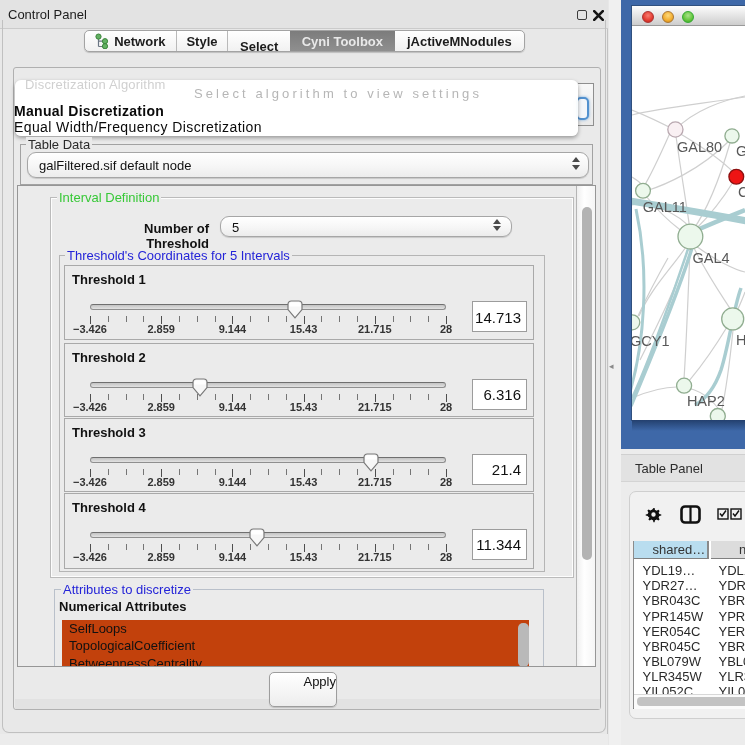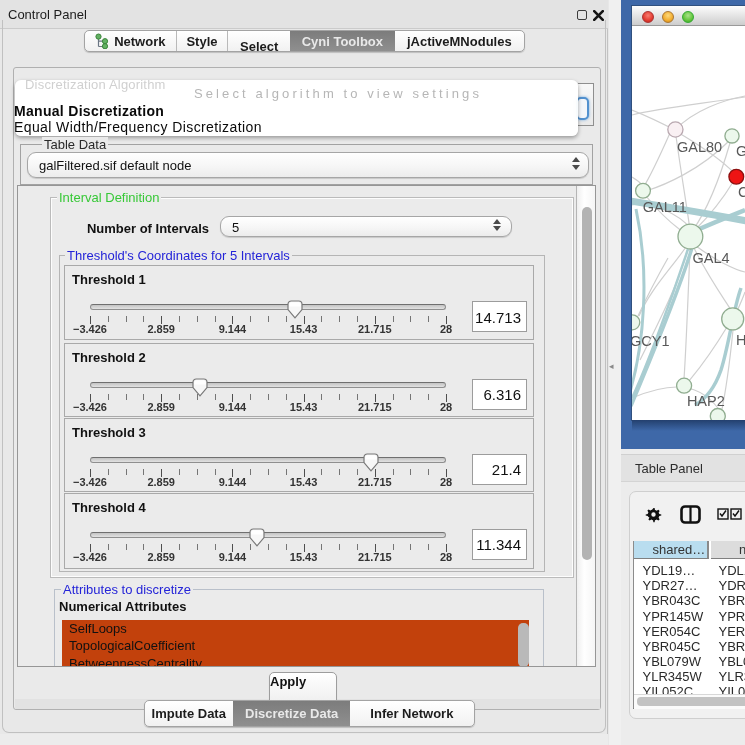--- a/index.html
+++ b/index.html
@@ -76,21 +76,21 @@
 
 
 #alist { left:44px; top:434px; width:467px; height:48px; background:#c2410c; overflow:hidden; }
 #alist div { font-size:13px; color:#111; margin-left:7px; line-height:17.3px; }
 #lthumb { left:500px; top:437px; width:10.5px; height:44px; background:#b9b9b9; border-radius:5px; }
 
 
 #apply { left:269px; top:672px; width:68px; height:35px; border:1px solid #9d9d9d;
   border-radius:5px; background:linear-gradient(#ffffff,#ededed);
   box-shadow:0 1px 1px rgba(0,0,0,0.15);
-  font-size:13px; font-weight:700; color:#111; text-align:left; line-height:17px; }
+  font-size:13px; font-weight:400; color:#111; text-align:right; line-height:17px; }
 
 
 #popup { left:15px; top:80px; width:563px; height:56px; background:rgba(255,255,255,0.96);
   border-radius:6px; box-shadow:0 2px 4px rgba(0,0,0,0.35); }
 #fadet { left:25px; top:77px; font-size:13px; color:#d0d0d0; letter-spacing:0.2px; }
 #selalg { left:194px; top:86px; font-size:13px; font-weight:500; color:#b6b6b6; letter-spacing:3.1px; }
 #pi1 { left:14px; top:103px; font-size:14px; font-weight:bold; color:#0a0a0a; letter-spacing:0.3px; }
 #pi2 { left:14px; top:119px; font-size:14px; color:#0a0a0a; letter-spacing:0.4px; }
 
 
@@ -163,37 +163,37 @@
       border:2.5px solid #5291cf; border-radius:5px; background:#f3f6fa;
       box-shadow:0 0 3px #74a9dc;"></div>
 
     <div id="popup" class="abs"></div>
     <div id="fadet" class="abs">Discretization Algorithm</div>
     <div id="selalg" class="abs">Select algorithm to view settings</div>
     <div id="pi1" class="abs">Manual Discretization</div>
     <div id="pi2" class="abs">Equal Width/Frequency Discretization</div>
 
     <div class="group" style="left:20px; top:144px; width:573px; height:41px; border-color:#a2a2a2;"></div>
-    <div class="gtitle" style="left:26px; top:137px; color:#2a2a2a;margin-left:16px;">Table Data</div>
+    <div class="gtitle" style="left:26px; top:137px; color:#2a2a2a;">Table Data</div>
     <div class="combo" style="left:27px; top:152px; width:562px; height:26px;">
       <span class="v">galFiltered.sif default node</span>
       <div class="arrows" style="right:7px; top:4px;">
           <div class="up"></div>
           <div class="dn"></div>
         </div>
     </div>
 
     <div id="spane" class="abs">
       <div style="position:relative; width:558px; height:480px;">
 
         <div class="group etched" style="left:32px; top:11px; width:524px; height:381px;"></div>
         <div class="gtitle" style="left:39px; top:4px; color:#37c837; background:#ebebeb;">Interval Definition</div>
 
         <div class="abs" style="left:60px; top:35px; width:131px; text-align:right;
-          font-size:13px; font-weight:bold; color:#111;">Number of Intervals</div>
+          font-size:13px; font-weight:bold; color:#111;">Number of Threshold</div>
         <div class="combo" style="left:202px; top:30px; width:292px; height:21px;">
           <span class="v">5</span>
           <div class="arrows" style="right:9px; top:1.5px;">
               <div class="up"></div>
               <div class="dn"></div>
             </div>
         </div>
 
         <div class="group" style="left:41px; top:69px; width:486px; height:317px; border-color:#b5b5b5;"></div>
         <div class="gtitle" style="left:47px; top:62px; color:#2424d8; background:#ebebeb;">Threshold's Coordinates for 5 Intervals</div>
@@ -369,25 +369,20 @@
         </div>
         <div id="lthumb" class="abs"></div>
       </div>
       <div id="vscroll">
           <div id="vthumb"></div>
         </div>
     </div>
 
     <div id="apply" class="abs">Apply</div>
 
-    <div class="seg" style="left:143.5px; top:700px; width:331px; height:26.5px;">
-      <div class="s bdark" style="width:89px;">Impute Data</div>
-      <div class="s dark" style="width:118px;">Discretize Data</div>
-      <div class="s" style="width:124px;">Infer Network</div>
-    </div>
   </div>
 
   <div id="split" class="abs"></div>
   <div id="grip" class="abs">◂</div>
 
   <div id="nframe" class="abs">
     <div class="abs" style="left:10px; top:5px; width:115px; height:416px; border:1px solid #30507e;"></div>
     <div id="ntitle" class="abs">
       <div class="light" style="left:9.5px;  background:radial-gradient(circle at 50% 35%, #f77d72, #e33b30 60%, #b02418); border:0.5px solid #a33;"></div>
       <div class="light" style="left:29.5px; background:radial-gradient(circle at 50% 35%, #fcd97c, #f2ac2e 60%, #c67d12); border:0.5px solid #a73;"></div>

